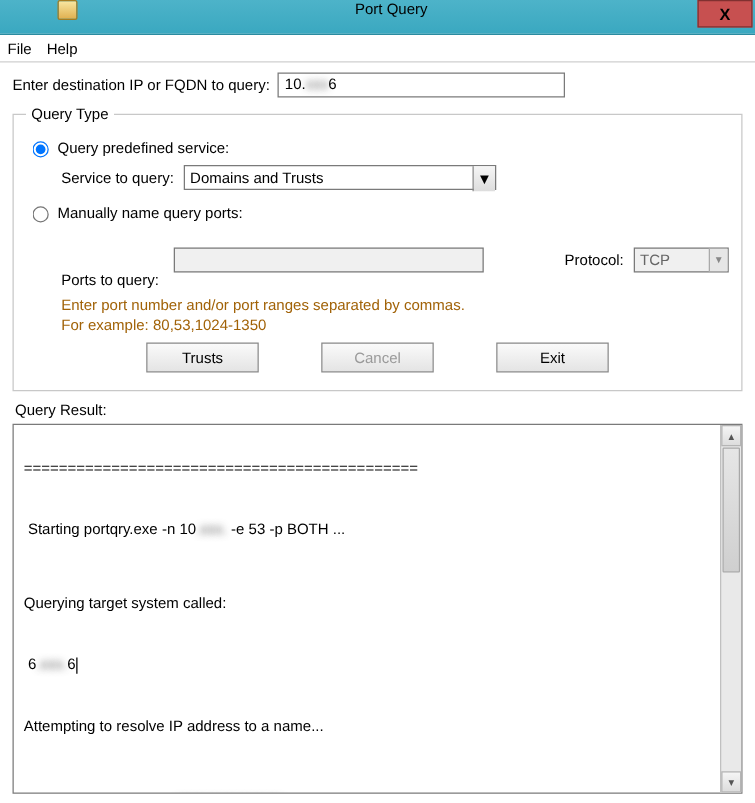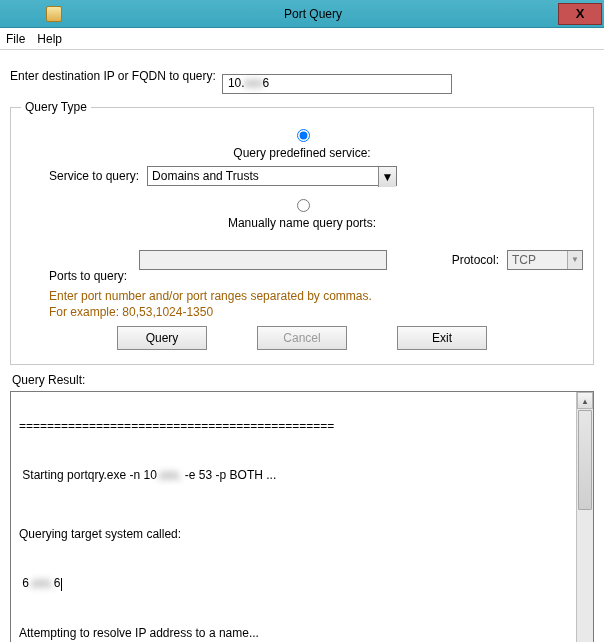--- a/index.html
+++ b/index.html
@@ -10,21 +10,20 @@
     background: #fff;
     width: 604px;
     height: 642px;
     overflow: hidden;
   }
   .titlebar {
     height: 28px;
     background: linear-gradient(#4db3c9, #3aa8c0);
     border-bottom: 1px solid #2a8ba0;
     display: flex;
-    align-items: center;
     position: relative;
     padding-left: 40px;
   }
   .titlebar .app-icon {
     width: 16px; height: 16px;
     margin: 0 6px;
     background: linear-gradient(#f8e6a0, #e0b050);
     border: 1px solid #a57c20;
     border-radius: 2px;
   }
@@ -64,21 +63,21 @@
     height: 20px;
     padding: 0 4px;
   }
   input[disabled] { background: #f0f0f0; }
   fieldset.query-type {
     border: 1px solid #c8c8c8;
     margin: 4px 0 8px 0;
     padding: 8px 10px 10px 10px;
   }
   fieldset.query-type legend { padding: 0 4px; }
-  .radio-row { display: flex; align-items: center; gap: 4px; margin: 4px 0; flex-direction: column; }
+  .radio-row { display: flex; align-items: center; gap: 4px; margin: 4px 0; }
   .sub-row { display: flex; align-items: center; gap: 8px; margin: 6px 0 6px 28px; }
   .svc-select { width: 250px; height: 22px; border: 1px solid #333; }
   .svc-select-wrap { position: relative; display: inline-block; }
   .svc-select-btn {
     position: absolute; right: 1px; top: 1px; width: 18px; height: 20px;
     background: linear-gradient(#f5f5f5,#ddd);
     border-left: 1px solid #888;
     display:flex;align-items:center;justify-content:center;
     pointer-events:none;
   }
@@ -150,21 +149,21 @@
 
 <div class="menubar">
   <span>File</span>
   <span>Help</span>
 </div>
 
 <div class="content">
 
   <div class="row">
     <span class="label">Enter destination IP or FQDN to query:</span>
-    <span style="position:relative; display:inline-block;margin-top:16px;">
+    <span style="position:relative; display:inline-block;">
       <input type="text" style="width: 230px;" value="">
       <span style="position:absolute; left:6px; top:2px; pointer-events:none;">
         <span>10.</span><span class="blur">xxx</span><span>6</span>
       </span>
     </span>
   </div>
 
   <fieldset class="query-type">
     <legend>Query Type</legend>
 
@@ -193,21 +192,21 @@
         <span style="position:absolute;right:1px;top:1px;width:15px;height:18px;background:#e6e6e6;border-left:1px solid #aaa;display:flex;align-items:center;justify-content:center;font-size:8px;color:#888;">▼</span>
       </span>
     </div>
 
     <div class="help-text">
       <div>Enter port number and/or port ranges separated by commas.</div>
       <div>For example: 80,53,1024-1350</div>
     </div>
 
     <div class="btn-row">
-      <button class="btn">Query</button>
+      <button class="btn">Trusts</button>
       <button class="btn" disabled="">Cancel</button>
       <button class="btn">Exit</button>
     </div>
   </fieldset>
 
   <div class="result-label">Query Result:</div>
 
   <div class="result-box">
     <div class="result-text">
 <span>=============================================</span>

